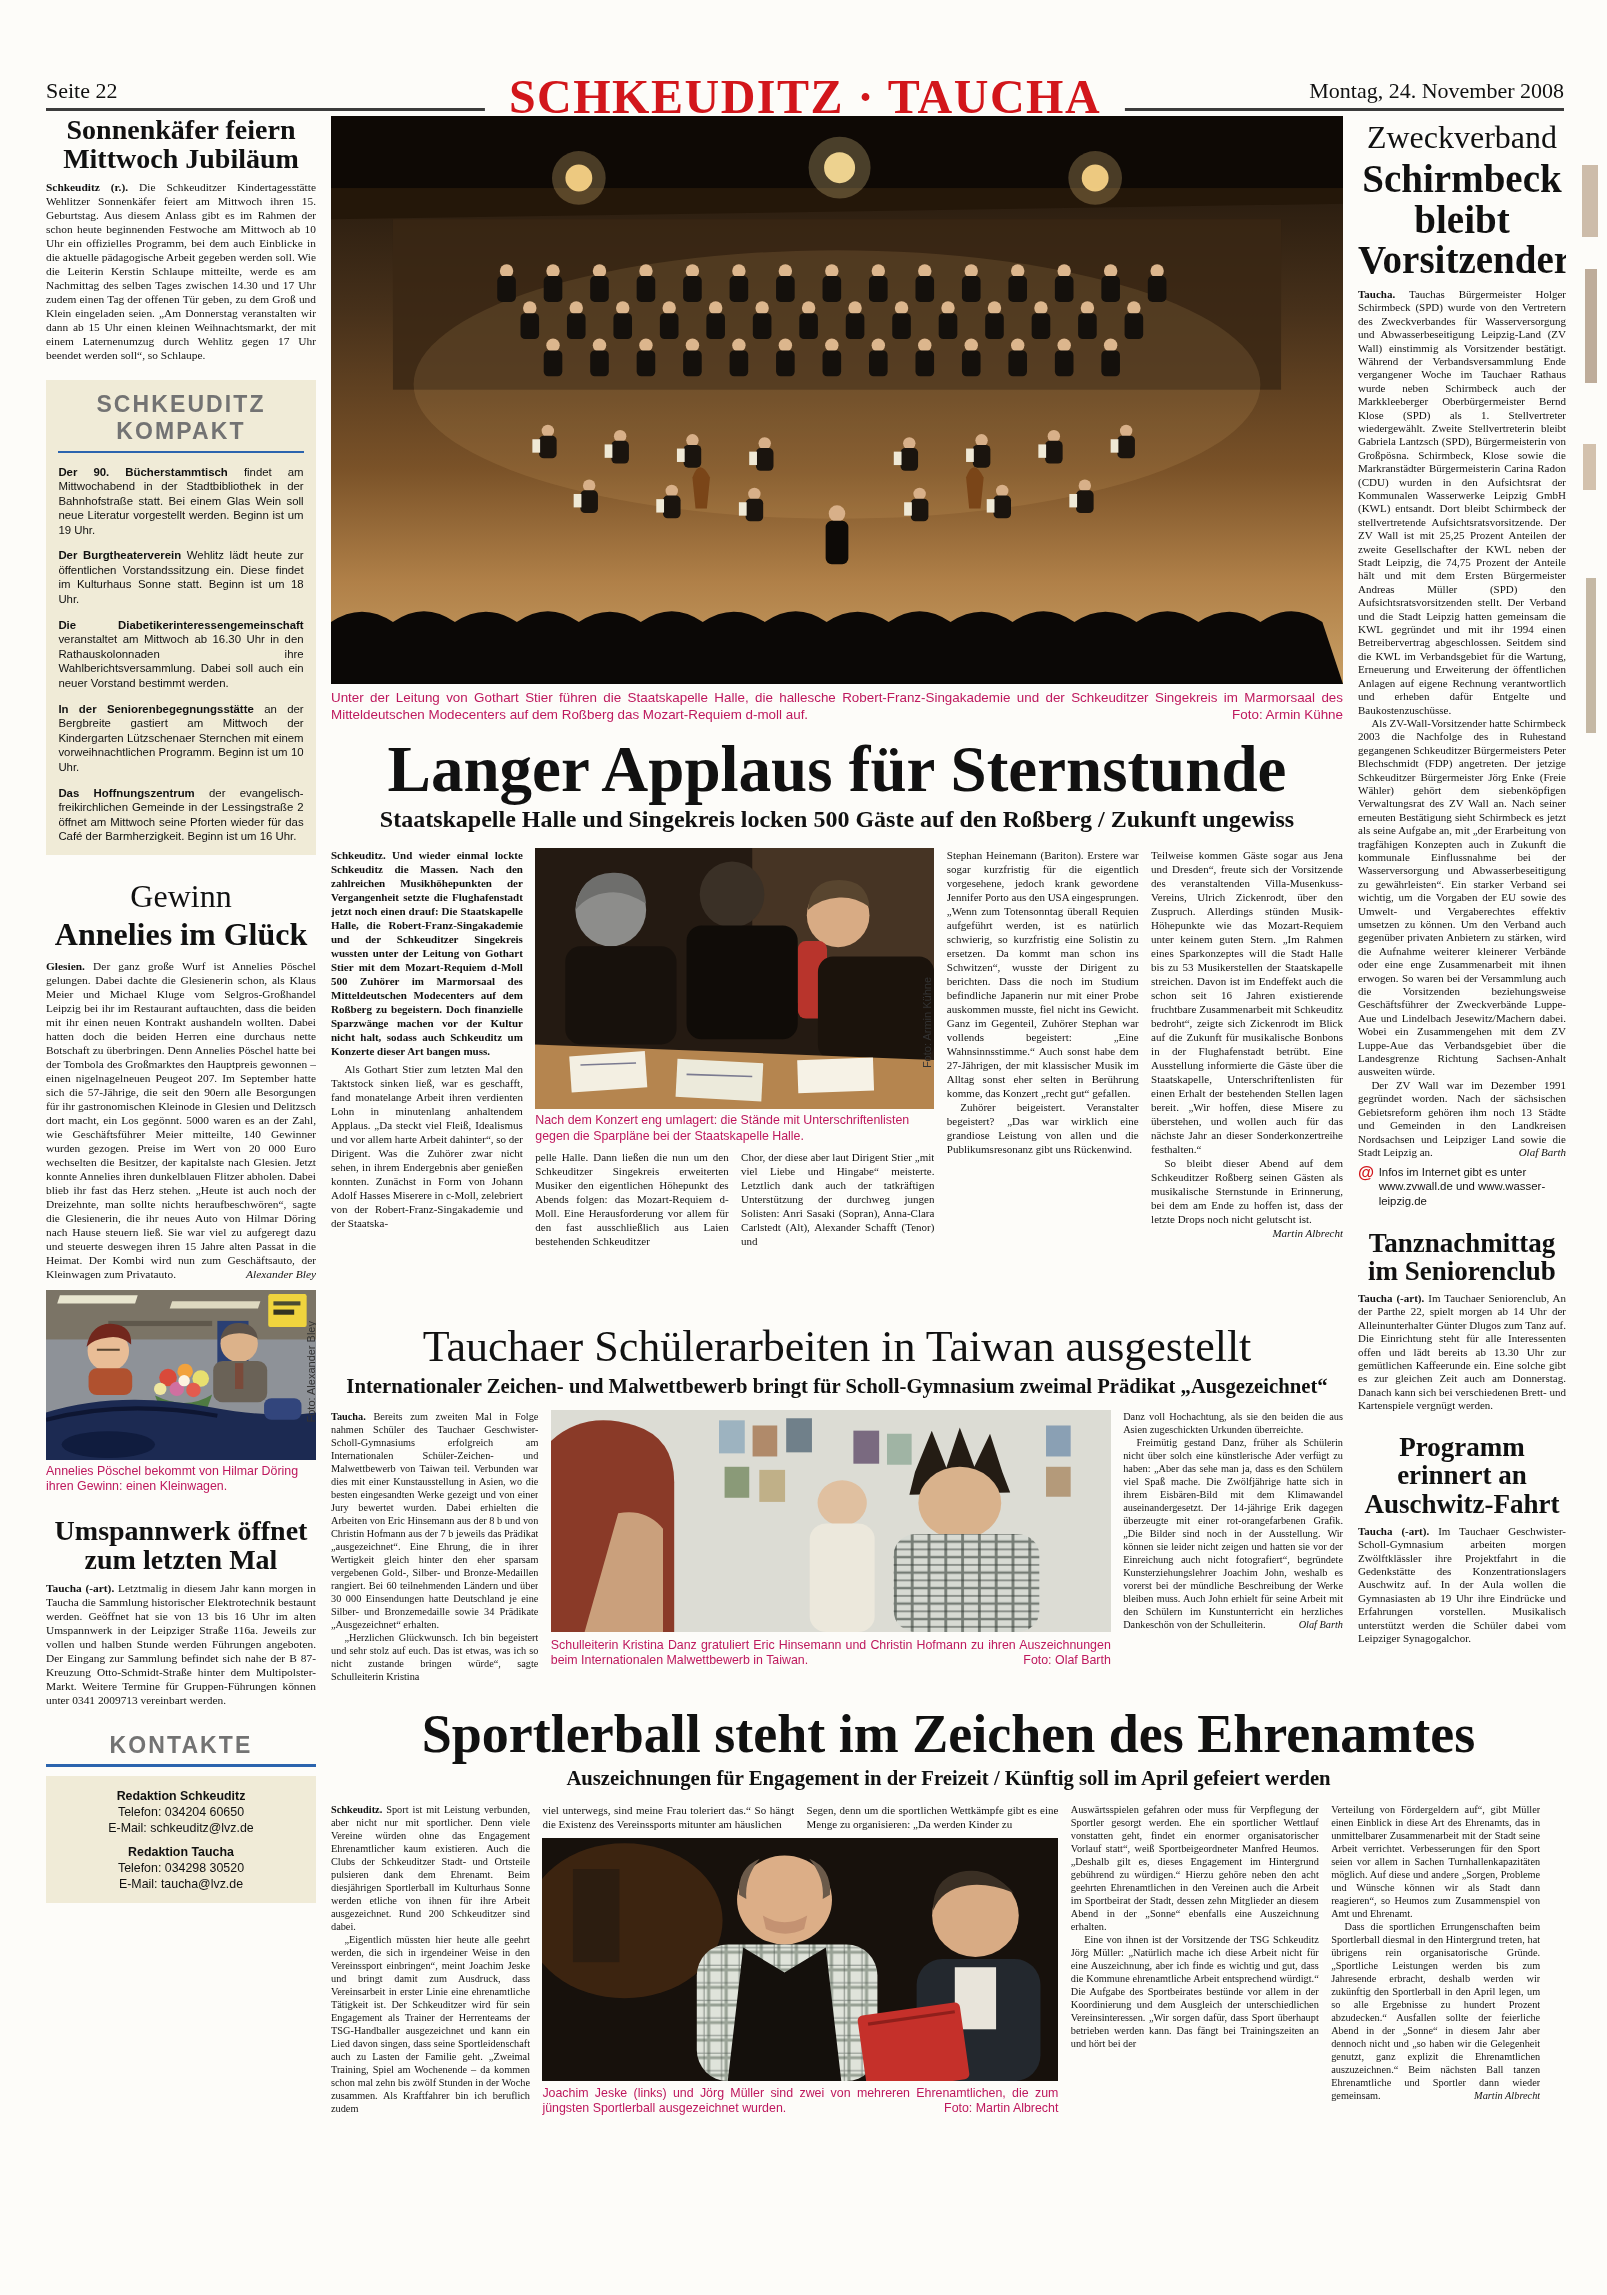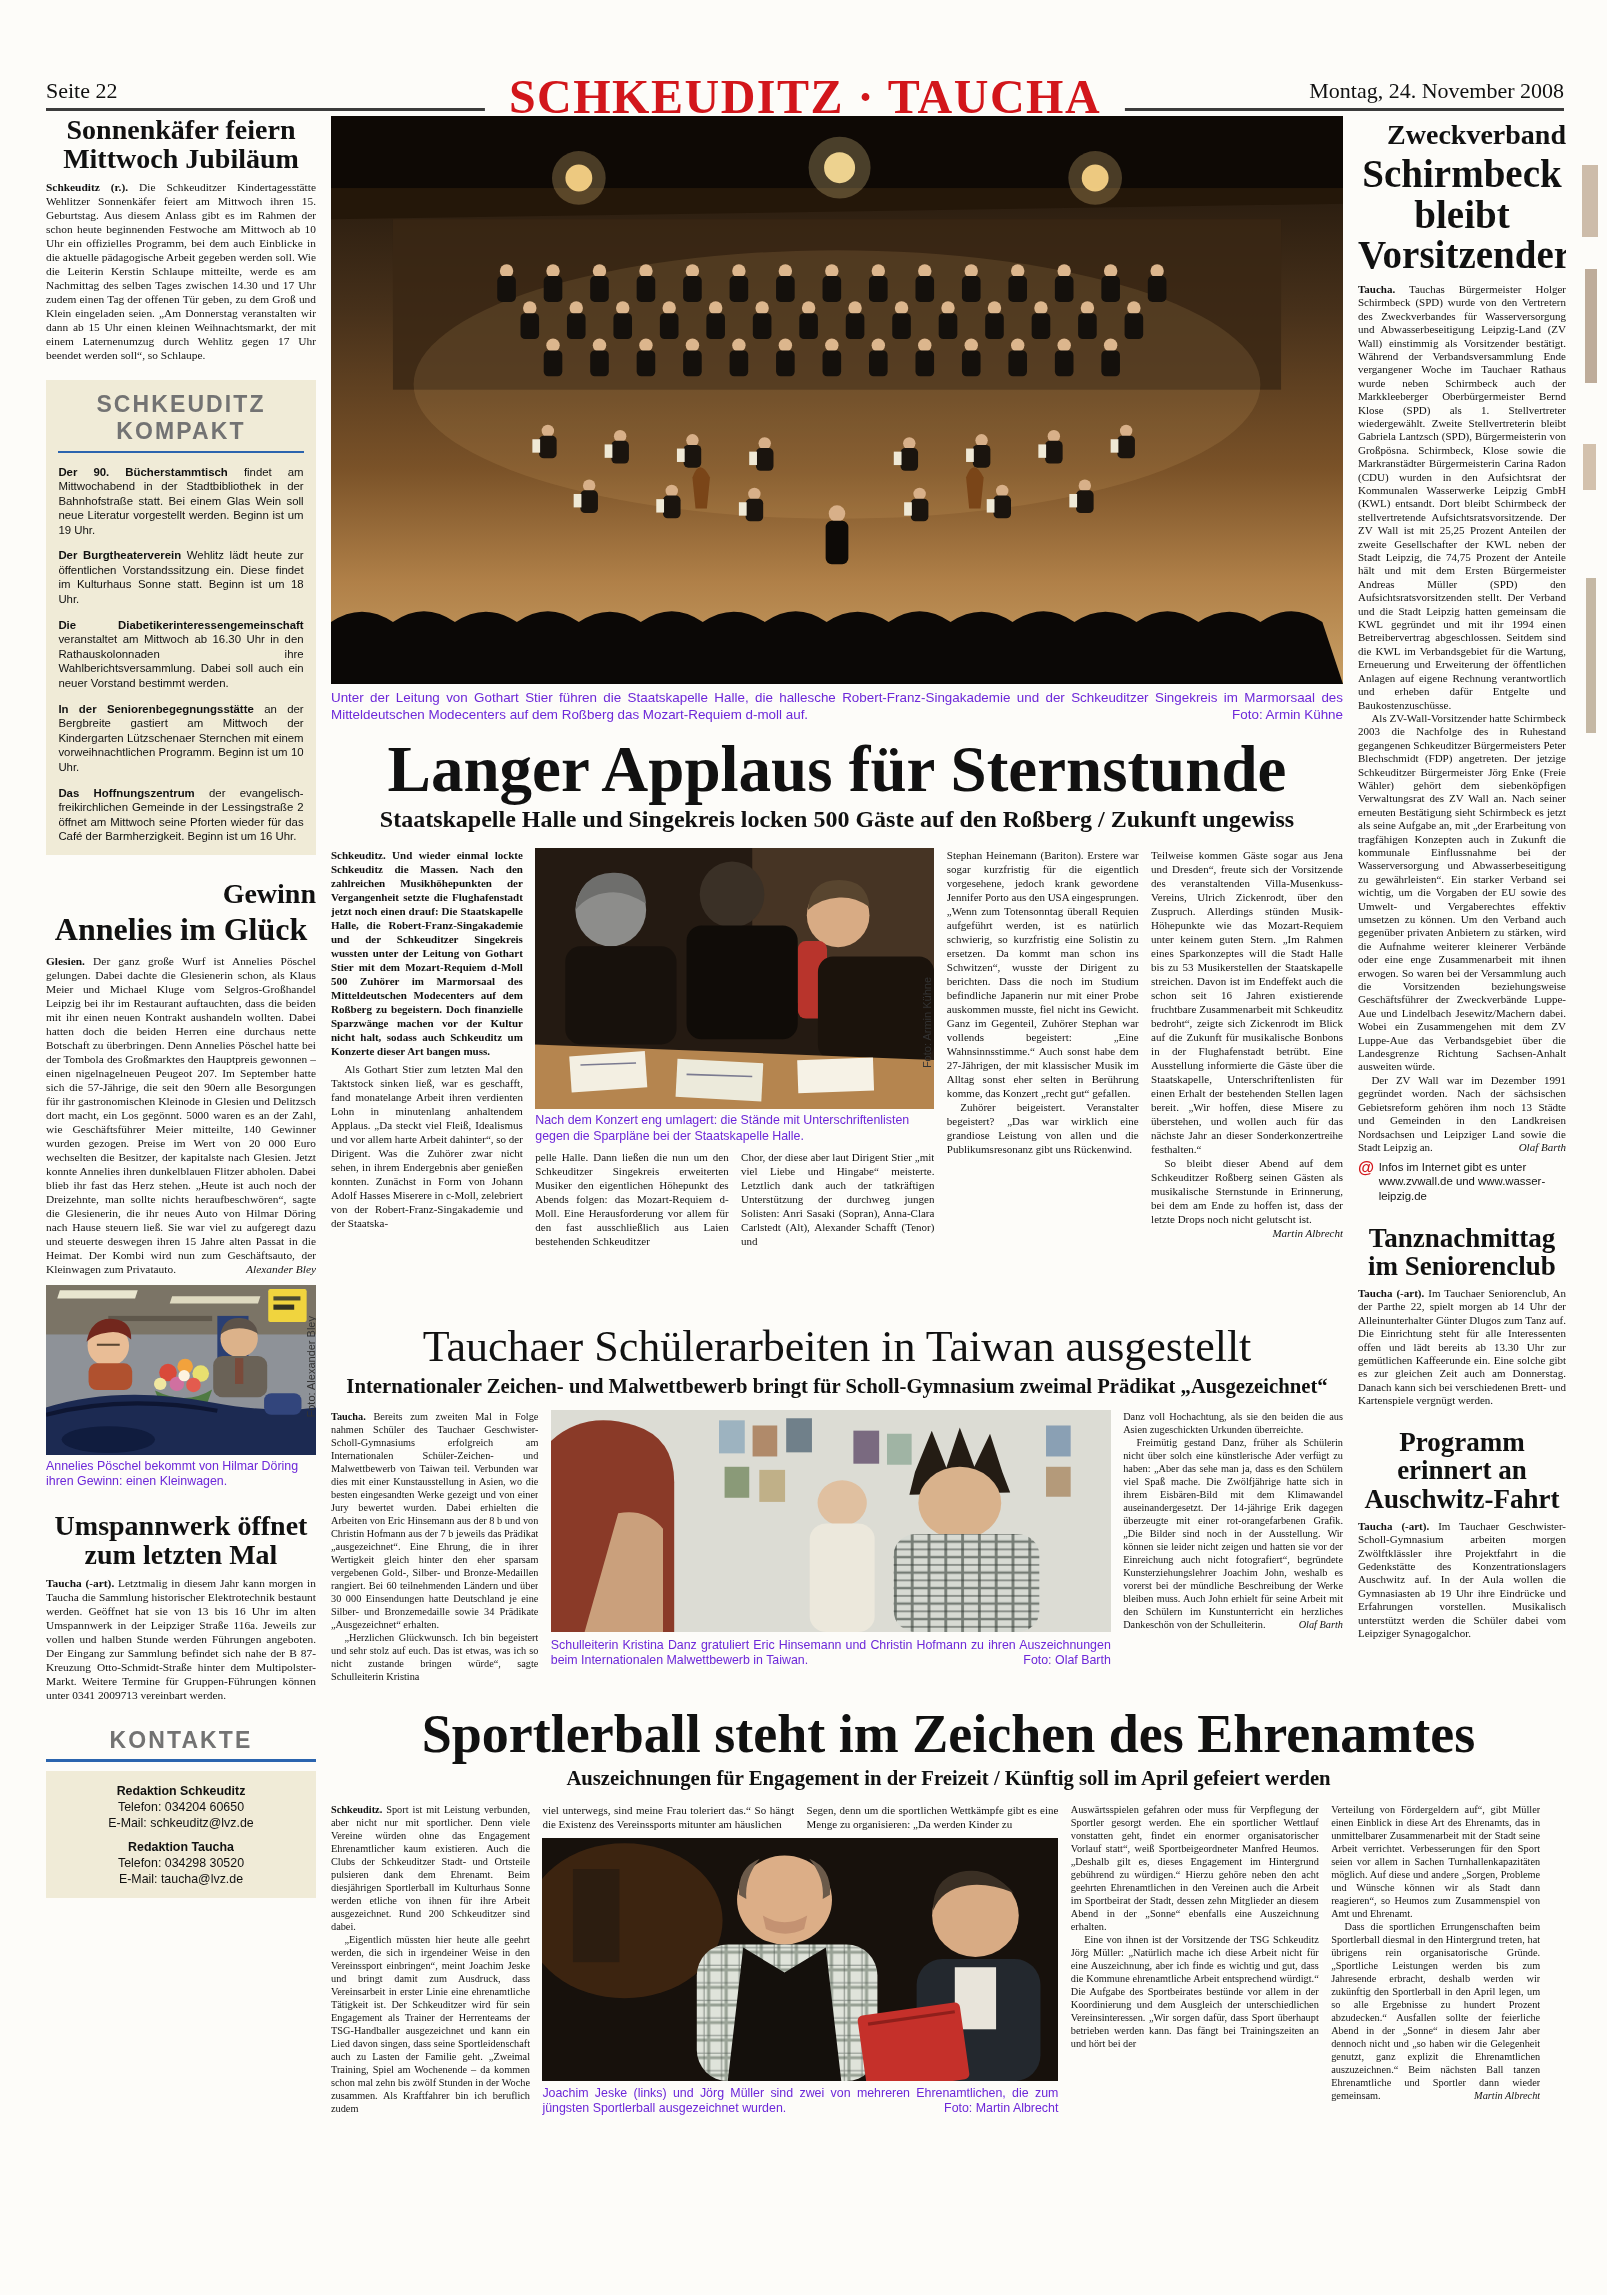--- a/index.html
+++ b/index.html
@@ -15,22 +15,22 @@
   .masthead{position:absolute;left:50%;transform:translateX(-50%);bottom:-13.4px;background:#fdfcf9;
             padding:0 24px;color:#d2161b;font-weight:bold;font-size:48px;letter-spacing:1.5px;white-space:nowrap;}
 
   
   .jtext{text-align:justify;hyphens:auto;}
   .ind{text-indent:13.4px;margin:0;}
   .noind{text-indent:0;margin:0;}
   .lead{font-weight:bold;}
   .author{font-style:italic;float:right;}
   .sec-title{font-weight:bold;text-align:center;line-height:1.04;margin:0 0 7.2px 0;}
-  .kicker{text-align:right;font-size:28px;margin:0 0 3.1px 0;font-weight:bold;}
-  .caption{font-family:"Liberation Sans",sans-serif;font-size:12.4px;line-height:15.5px;color:#6d28d9;}
+  .kicker{text-align:center;font-size:32px;margin:0 0 3.1px 0;}
+  .caption{font-family:"Liberation Sans",sans-serif;font-size:12.4px;line-height:15.5px;color:#be185d;}
   .credit{white-space:nowrap;}
   .vcred{position:absolute;writing-mode:vertical-rl;transform:rotate(180deg);
          font-family:"Liberation Sans",sans-serif;font-size:11px;color:#333;}
 
   
   .leftcol{position:absolute;left:46px;top:115px;width:270px;height:2164px;overflow:hidden;}
   .leftcol .body{font-size:11.4px;line-height:14px;}
   .t54{font-size:28px;}
   .box{background:#f0ebd7;padding:11.4px 12.4px;}
   .box-title{font-family:"Liberation Sans",sans-serif;font-weight:bold;color:#737373;

